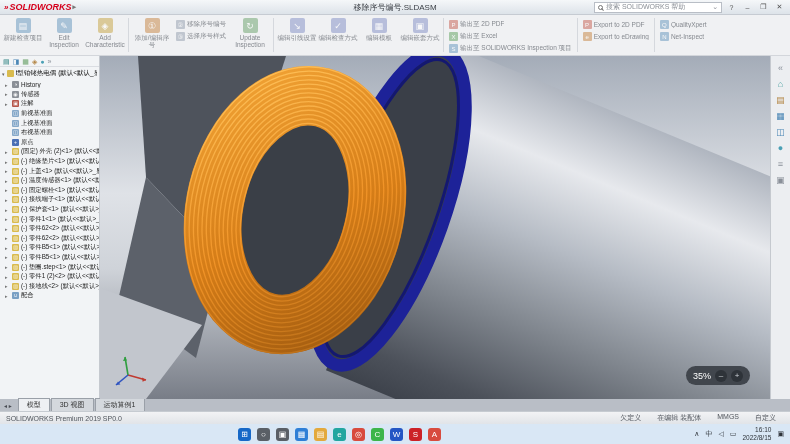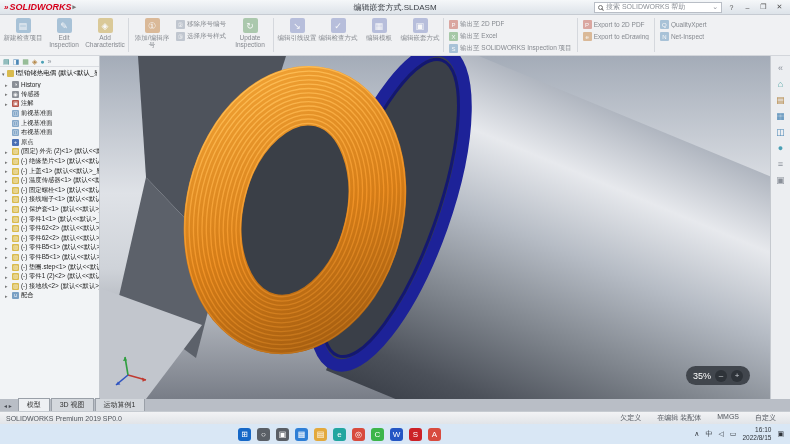--- a/index.html
+++ b/index.html
@@ -86,21 +86,21 @@
 <body>
 
 <div class="app">
 
   <div class="titlebar">
     <div class="sw-logo">
       <span class="mark">»</span>
       <span>SOLIDWORKS</span>
       <span class="flyout">▸</span>
     </div>
-    <div class="tb-title">编辑嵌套方式.SLDASM</div>
+    <div class="tb-title">移除序号编号.SLDASM</div>
     <div class="tb-right">
       <div class="searchbox">
         <span class="mag"></span>
         <span class="ph">搜索 SOLIDWORKS 帮助</span>
         <span>⌄</span>
       </div>
       <span class="winbtn">?</span>
       <span class="winbtn">–</span>
       <span class="winbtn">❐</span>
       <span class="winbtn">✕</span>

